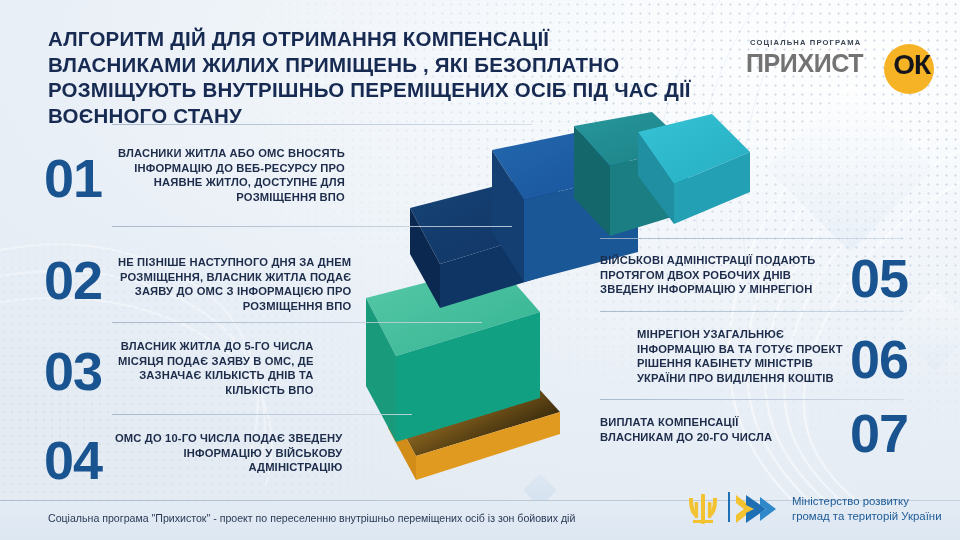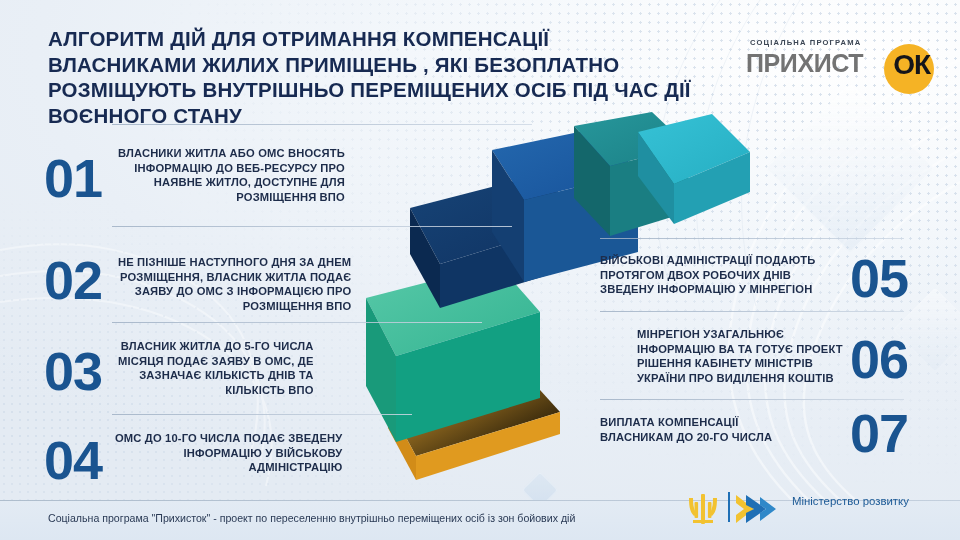--- a/index.html
+++ b/index.html
@@ -326,16 +326,17 @@
       </g>
     </svg>
     <div class="min-div"></div>
     <svg class="chev" width="46" height="32" viewBox="0 0 46 32">
       <polygon points="0,2 18,16 0,30 0,22 8,16 0,10" fill="#f2c230"></polygon>
       <polygon points="10,2 30,16 10,30 10,20 18,16 10,12" fill="#1f6fb5"></polygon>
       <polygon points="24,4 40,16 24,28 24,20 30,16 24,12" fill="#2f88c9"></polygon>
     </svg>
     <div class="min-text">
       <div>Міністерство розвитку</div>
+      <div>громад та територій України</div>
     </div>
   </div>
 
 </div>
 
 </body></html>

